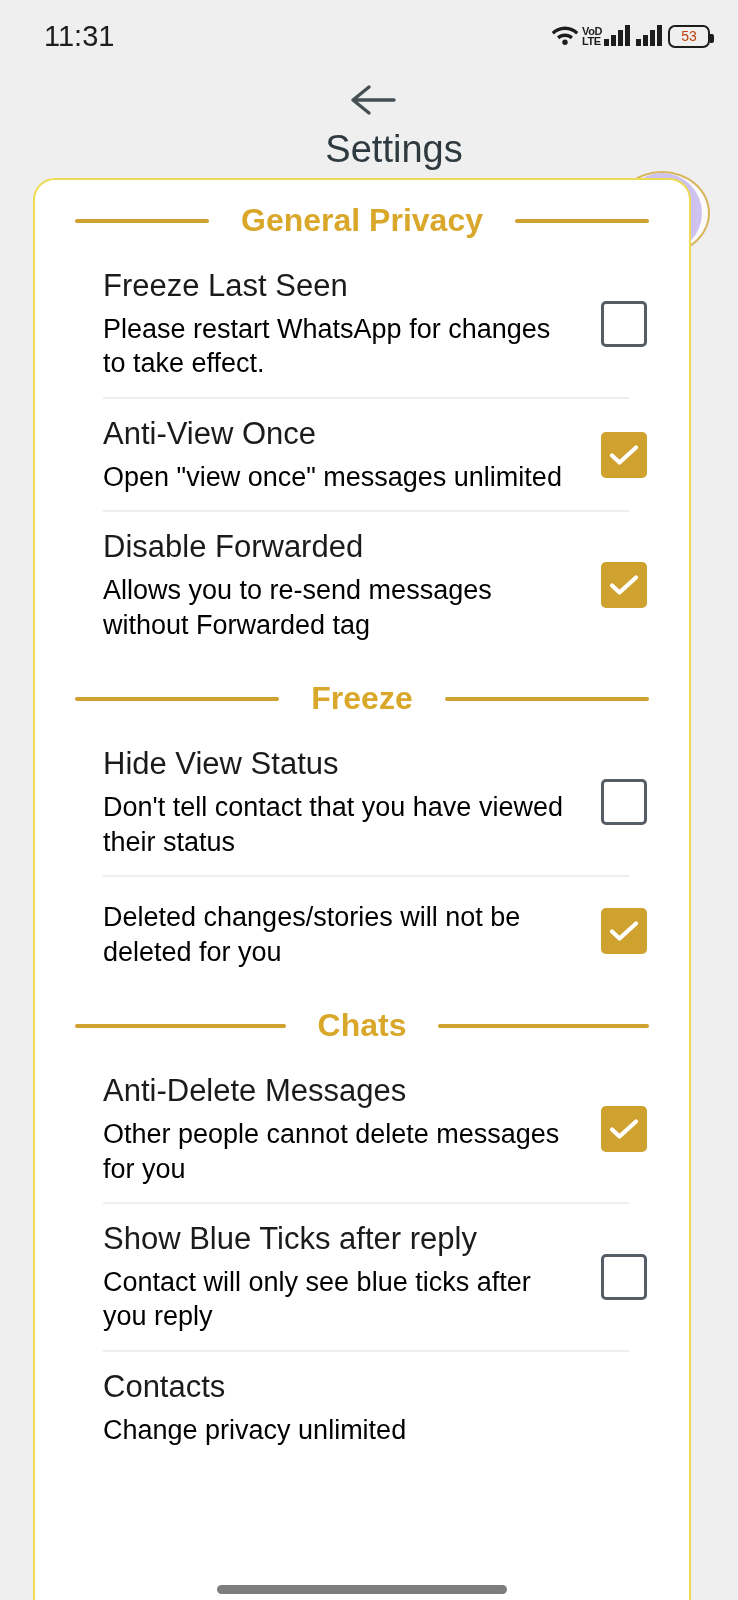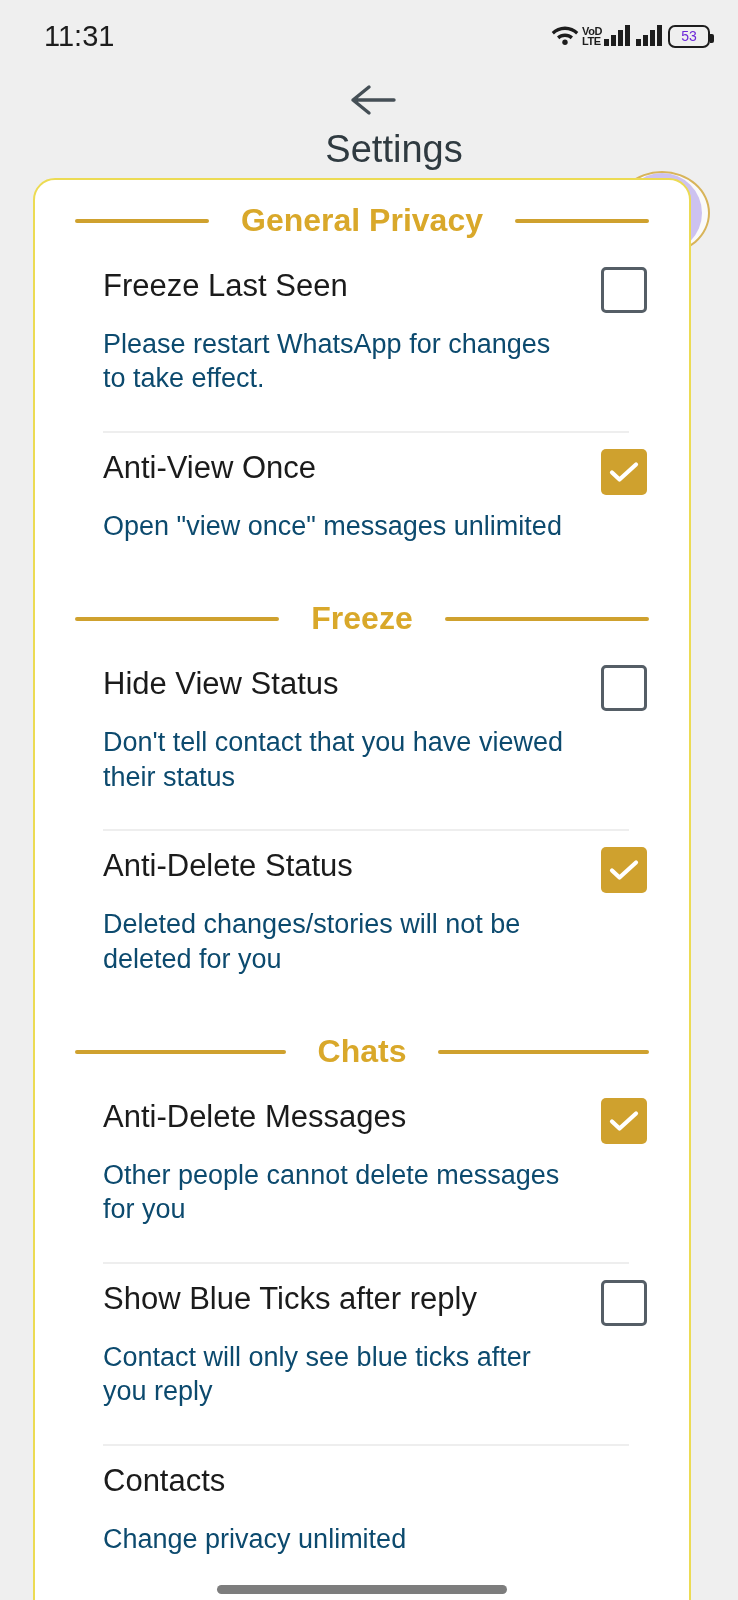--- a/index.html
+++ b/index.html
@@ -30,21 +30,21 @@
   }
   .volte b{ display:block; }
   .battery{
     width:42px; height:23px; border:2.5px solid #1d1d1d; border-radius:7px;
     position:relative; display:flex; align-items:center; justify-content:center;
   }
   .battery::after{
     content:""; position:absolute; right:-6px; top:7px;
     width:4px; height:9px; background:#1d1d1d; border-radius:0 2px 2px 0;
   }
-  .battery span{ font-size:14px; color:#6d28d9; line-height:1; }
+  .battery span{ font-size:14px; color:#c2410c; line-height:1; }
 
   
   .appbar{
     height:110px; display:flex; align-items:center;
     padding:0 28px 0 36px;
     flex-direction:column;
   }
   .back-btn{
     width:56px; height:56px; display:flex; align-items:center; justify-content:center;
     flex:0 0 auto;
@@ -81,34 +81,34 @@
     display:flex; align-items:center; gap:32px;
     padding:0 40px; margin:22px 0 10px 0;
   }
   .sec-head .rule{ flex:1; height:4px; background:#cfa12e; border-radius:2px; }
   .sec-title{
     font-size:32px; font-weight:bold; color:#d9a82a; white-space:nowrap;
   }
 
   
   .row{
-    display:flex; align-items:flex-start;
-    padding:18px 30px 35px 68px;
+    display:flex; align-items:center;
+    padding:18px 30px 16px 68px;
     position:relative;
   }
   .row + .row::before{
     content:""; position:absolute; left:68px; right:60px; top:0;
     height:2px; background:#eeeeee;
   }
   .row-text{ flex:1; padding-right:24px; }
   .row-title{
     font-size:31px; color:#1b1b1b; line-height:1.22; font-weight:400;
   }
   .row-sub{
-    font-size:27px; color:#0c4a6e; line-height:1.28; margin-top:22px;
+    font-size:27px; color:#000000; line-height:1.28; margin-top:7px;
   }
   .cbox{
     flex:0 0 auto; width:46px; height:46px; border-radius:5px;
     display:flex; align-items:center; justify-content:center;
     margin-right:12px;
   }
   .cbox.off{ border:3.5px solid #555e66; background:#fff; }
   .cbox.on{ background:#cfa12e; }
 
   
@@ -194,35 +194,45 @@
         <div class="row-text">
           <div class="row-title">Anti-View Once</div>
           <div class="row-sub">Open "view once" messages unlimited</div>
         </div>
         <span class="cbox on">
           <svg width="30" height="24" viewBox="0 0 30 24">
             <path d="M3 12.5 L10.5 19.5 L27 4.5" stroke="#ffffff" stroke-width="4.2" fill="none" stroke-linecap="round" stroke-linejoin="round"></path>
           </svg>
         </span>
       </div>
+      <div class="row">
+        <div class="row-text">
+          <div class="row-title">Disable Forwarded</div>
+          <div class="row-sub">Allows you to re-send messages without Forwarded tag</div>
+        </div>
+        <span class="cbox on">
+          <svg width="30" height="24" viewBox="0 0 30 24">
+            <path d="M3 12.5 L10.5 19.5 L27 4.5" stroke="#ffffff" stroke-width="4.2" fill="none" stroke-linecap="round" stroke-linejoin="round"></path>
+          </svg>
+        </span>
+      </div>
       <div class="sec-head">
         <span class="rule"></span>
         <span class="sec-title">Freeze</span>
         <span class="rule"></span>
       </div>
       <div class="row">
         <div class="row-text">
           <div class="row-title">Hide View Status</div>
           <div class="row-sub">Don't tell contact that you have viewed their status</div>
         </div>
         <span class="cbox off"></span>
       </div>
       <div class="row">
         <div class="row-text">
-          <div class="row-title">Anti-Delete Status</div>
           <div class="row-sub">Deleted changes/stories will not be deleted for you</div>
         </div>
         <span class="cbox on">
           <svg width="30" height="24" viewBox="0 0 30 24">
             <path d="M3 12.5 L10.5 19.5 L27 4.5" stroke="#ffffff" stroke-width="4.2" fill="none" stroke-linecap="round" stroke-linejoin="round"></path>
           </svg>
         </span>
       </div>
       <div class="sec-head">
         <span class="rule"></span>

